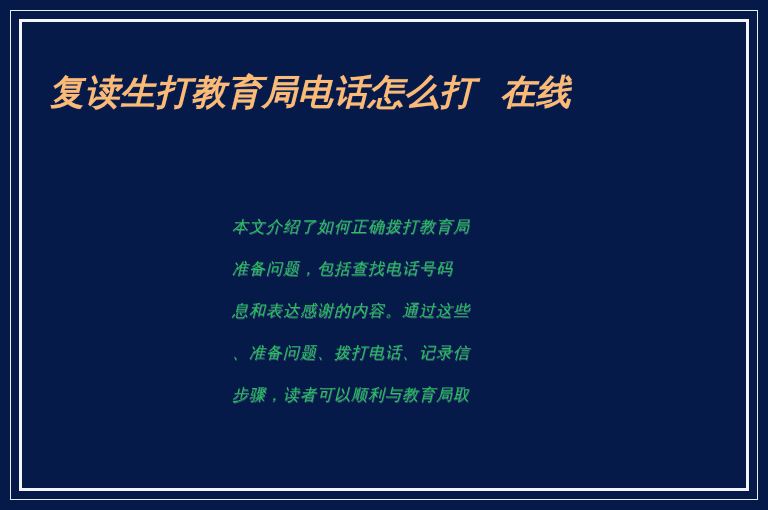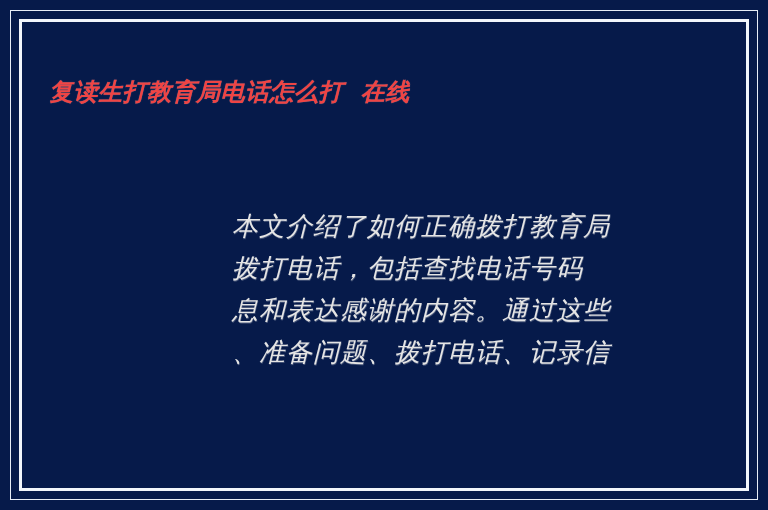--- a/index.html
+++ b/index.html
@@ -57,42 +57,42 @@
   }
 
   
   .title-block {
     position: absolute;
     left: 49px;
     top: 64px;
     width: 600px;
   }
   .title-line {
-    color: #ef4444;
+    color: #fdba74;
     font-family: "DejaVu Sans", "Liberation Sans", sans-serif;
-    font-size: 24px;
+    font-size: 35px;
     font-weight: bold;
     font-style: italic;
     line-height: 56px;
     letter-spacing: 0.5px;
     white-space: pre;
     text-shadow: 0 0 1px rgba(255,255,255,0.35);
   }
 
   
   .body-block {
     position: absolute;
     left: 232px;
     top: 206px;
     width: 414px;
   }
   .body-line {
-    color: #e5e5e5;
+    color: #22c55e;
     font-family: Liberation Serif, serif;
-    font-size: 26px;
+    font-size: 16px;
     font-style: italic;
     font-weight: normal;
     line-height: 42px;
     letter-spacing: 1px;
     white-space: pre;
     text-shadow: 0.5px 0.5px 0 rgba(255,255,255,0.25);
   }
 </style>
 </head>
 <body>
@@ -103,19 +103,20 @@
   <div class="frame-inner"></div>
 
   <div class="content">
 
     <div class="title-block">
       <div class="title-line">复读生打教育局电话怎么打  在线</div>
     </div>
 
     <div class="body-block">
       <div class="body-line">本文介绍了如何正确拨打教育局</div>
-      <div class="body-line">拨打电话，包括查找电话号码</div>
+      <div class="body-line">准备问题，包括查找电话号码</div>
       <div class="body-line">息和表达感谢的内容。通过这些</div>
       <div class="body-line">、准备问题、拨打电话、记录信</div>
+      <div class="body-line">步骤，读者可以顺利与教育局取</div>
     </div>
 
   </div>
 </div>
 
 </body></html>

